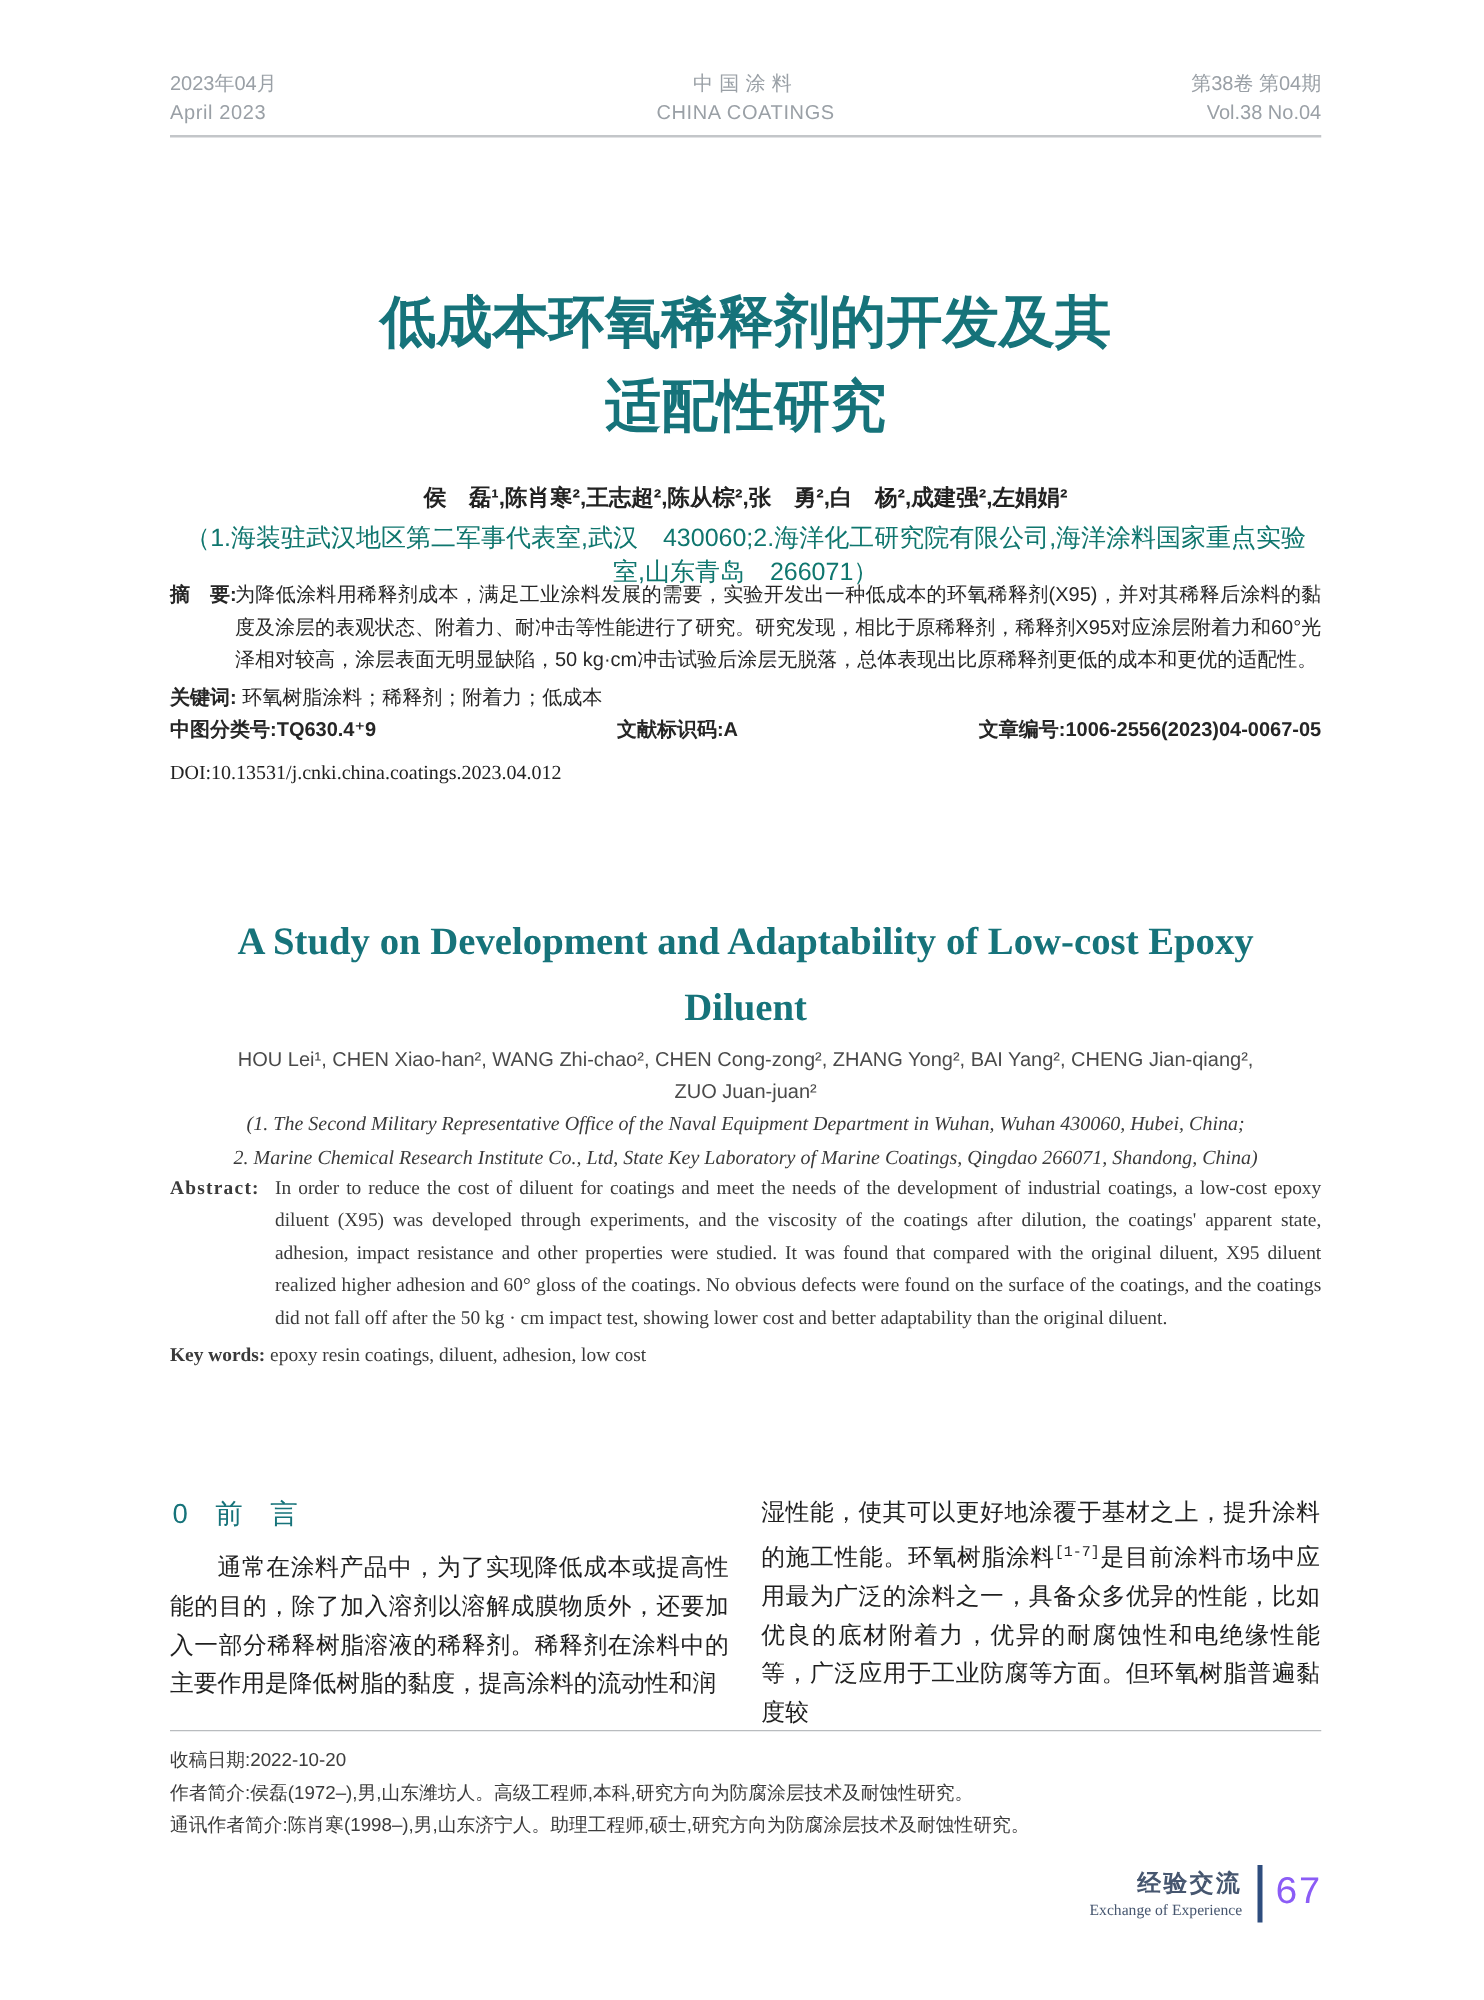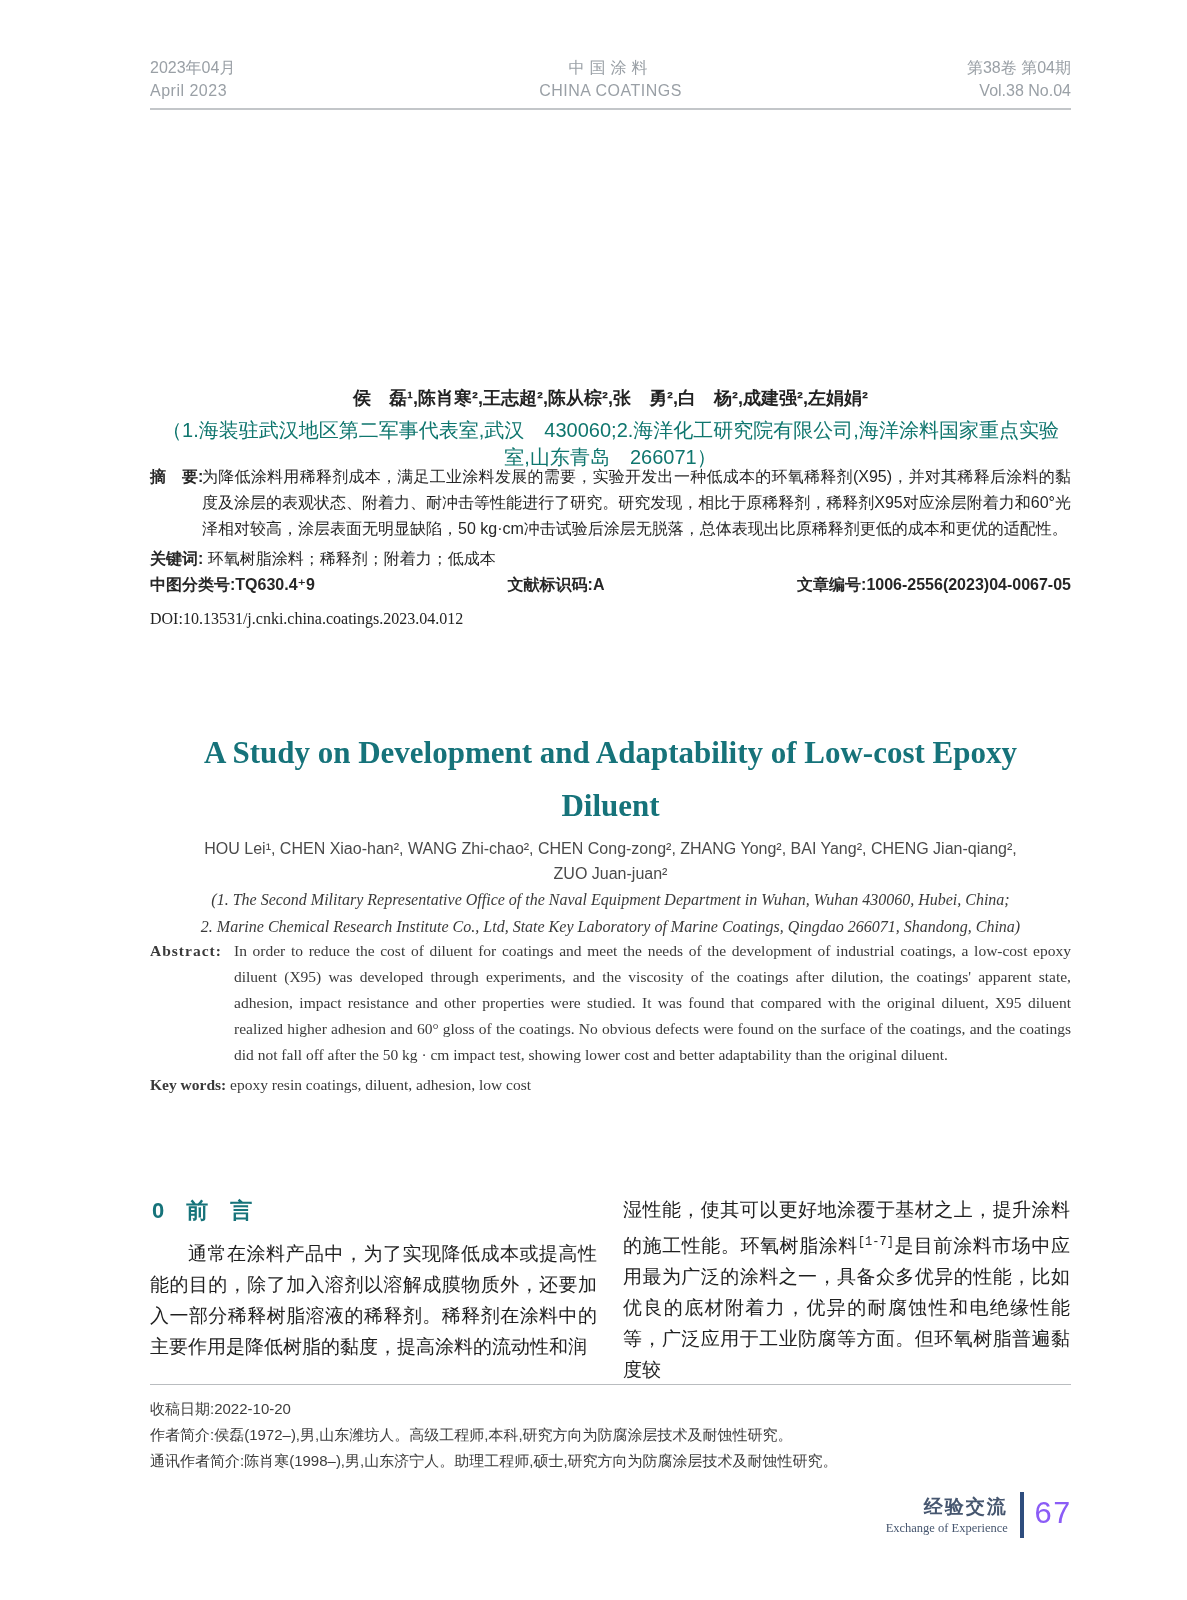--- a/index.html
+++ b/index.html
@@ -1,20 +1,20 @@
 <!DOCTYPE html>
 <html><head>
 <meta charset="utf-8">
 <style>
   html,body { margin:0; padding:0; background:#ffffff; }
   .page {
     position:relative; width:1187px; height:1600px; background:#ffffff;
     font-family:"Liberation Sans","DejaVu Sans",sans-serif; color:#2a2a2a; overflow:hidden;
   }
-  .abs { position:absolute; left:150px; width:921px; }
+  .abs { position:absolute; left:136px; width:921px; }
 
   
   .journal-header { top:56px; display:flex; justify-content:space-between; color:#9aa0a6; font-size:16px; line-height:23px; }
   .journal-header .h-left  { width:30%; text-align:left; }
   .journal-header .h-center{ width:40%; text-align:center; }
   .journal-header .h-right { width:30%; text-align:right; }
   .h-cn { letter-spacing:5px; }
   .h-en { letter-spacing:0.5px; }
   .header-rule { top:108px; border-top:2px solid #c3c6c9; height:0; }
 
@@ -40,21 +40,21 @@
               font-family:"Liberation Serif","DejaVu Serif",serif; font-style:italic; }
   .meta-en { top:938px; font-family:"Liberation Serif","DejaVu Serif",serif; font-size:15.5px; line-height:26px; color:#3a3a3a; }
   .hang-en { position:relative; padding-left:84px; text-align:justify; }
   .hang-en .lab { position:absolute; left:0; top:0; font-weight:bold; letter-spacing:1px; }
   .kw-en { margin-top:4px; }
   .kw-en .lab { font-weight:bold; }
 
   
   .body-cols { top:1196px; display:flex; gap:26px; }
   .bcol { width:447px; }
-  .sec-heading { color:#16737a; font-weight:bold; font-size:22px; margin:0 0 14px 2px; }
+  .sec-heading { color:#16737a; font-weight:normal; font-size:22px; margin:0 0 14px 2px; }
   .bpara { font-size:19px; line-height:31px; text-align:justify; word-break:break-all; color:#1f1f1f; margin:0;
            font-family:Liberation Mono, monospace; }
   .indent2 { text-indent:2em; }
   .bpara sup { font-size:12px; }
 
   
   .foot-rule { top:1384px; border-top:1.5px solid #b9bcbf; height:0; }
   .footnotes { top:1396px; font-size:15px; line-height:26px; color:#3c3c3c; }
 
   
@@ -79,20 +79,24 @@
       <div class="h-cn">中国涂料</div>
       <div class="h-en">CHINA COATINGS</div>
     </div>
     <div class="h-right">
       <div>第38卷 第04期</div>
       <div>Vol.38  No.04</div>
     </div>
   </div>
   <div class="abs header-rule"></div>
 
+  <div class="abs title-cn">
+    <div>低成本环氧稀释剂的开发及其</div>
+    <div>适配性研究</div>
+  </div>
 
   <div class="abs authors-cn">侯　磊¹,陈肖寒²,王志超²,陈从棕²,张　勇²,白　杨²,成建强²,左娟娟²</div>
   <div class="abs affil-cn">（1.海装驻武汉地区第二军事代表室,武汉　430060;2.海洋化工研究院有限公司,海洋涂料国家重点实验室,山东青岛　266071）</div>
 
   <div class="abs meta-cn">
     <div class="hang-cn">
       <span class="lab">摘　要:</span>
       <span>为降低涂料用稀释剂成本，满足工业涂料发展的需要，实验开发出一种低成本的环氧稀释剂(X95)，并对其稀释后涂料的黏度及涂层的表观状态、附着力、耐冲击等性能进行了研究。研究发现，相比于原稀释剂，稀释剂X95对应涂层附着力和60°光泽相对较高，涂层表面无明显缺陷，50 kg·cm冲击试验后涂层无脱落，总体表现出比原稀释剂更低的成本和更优的适配性。</span>
     </div>
     <div class="kw-line">

